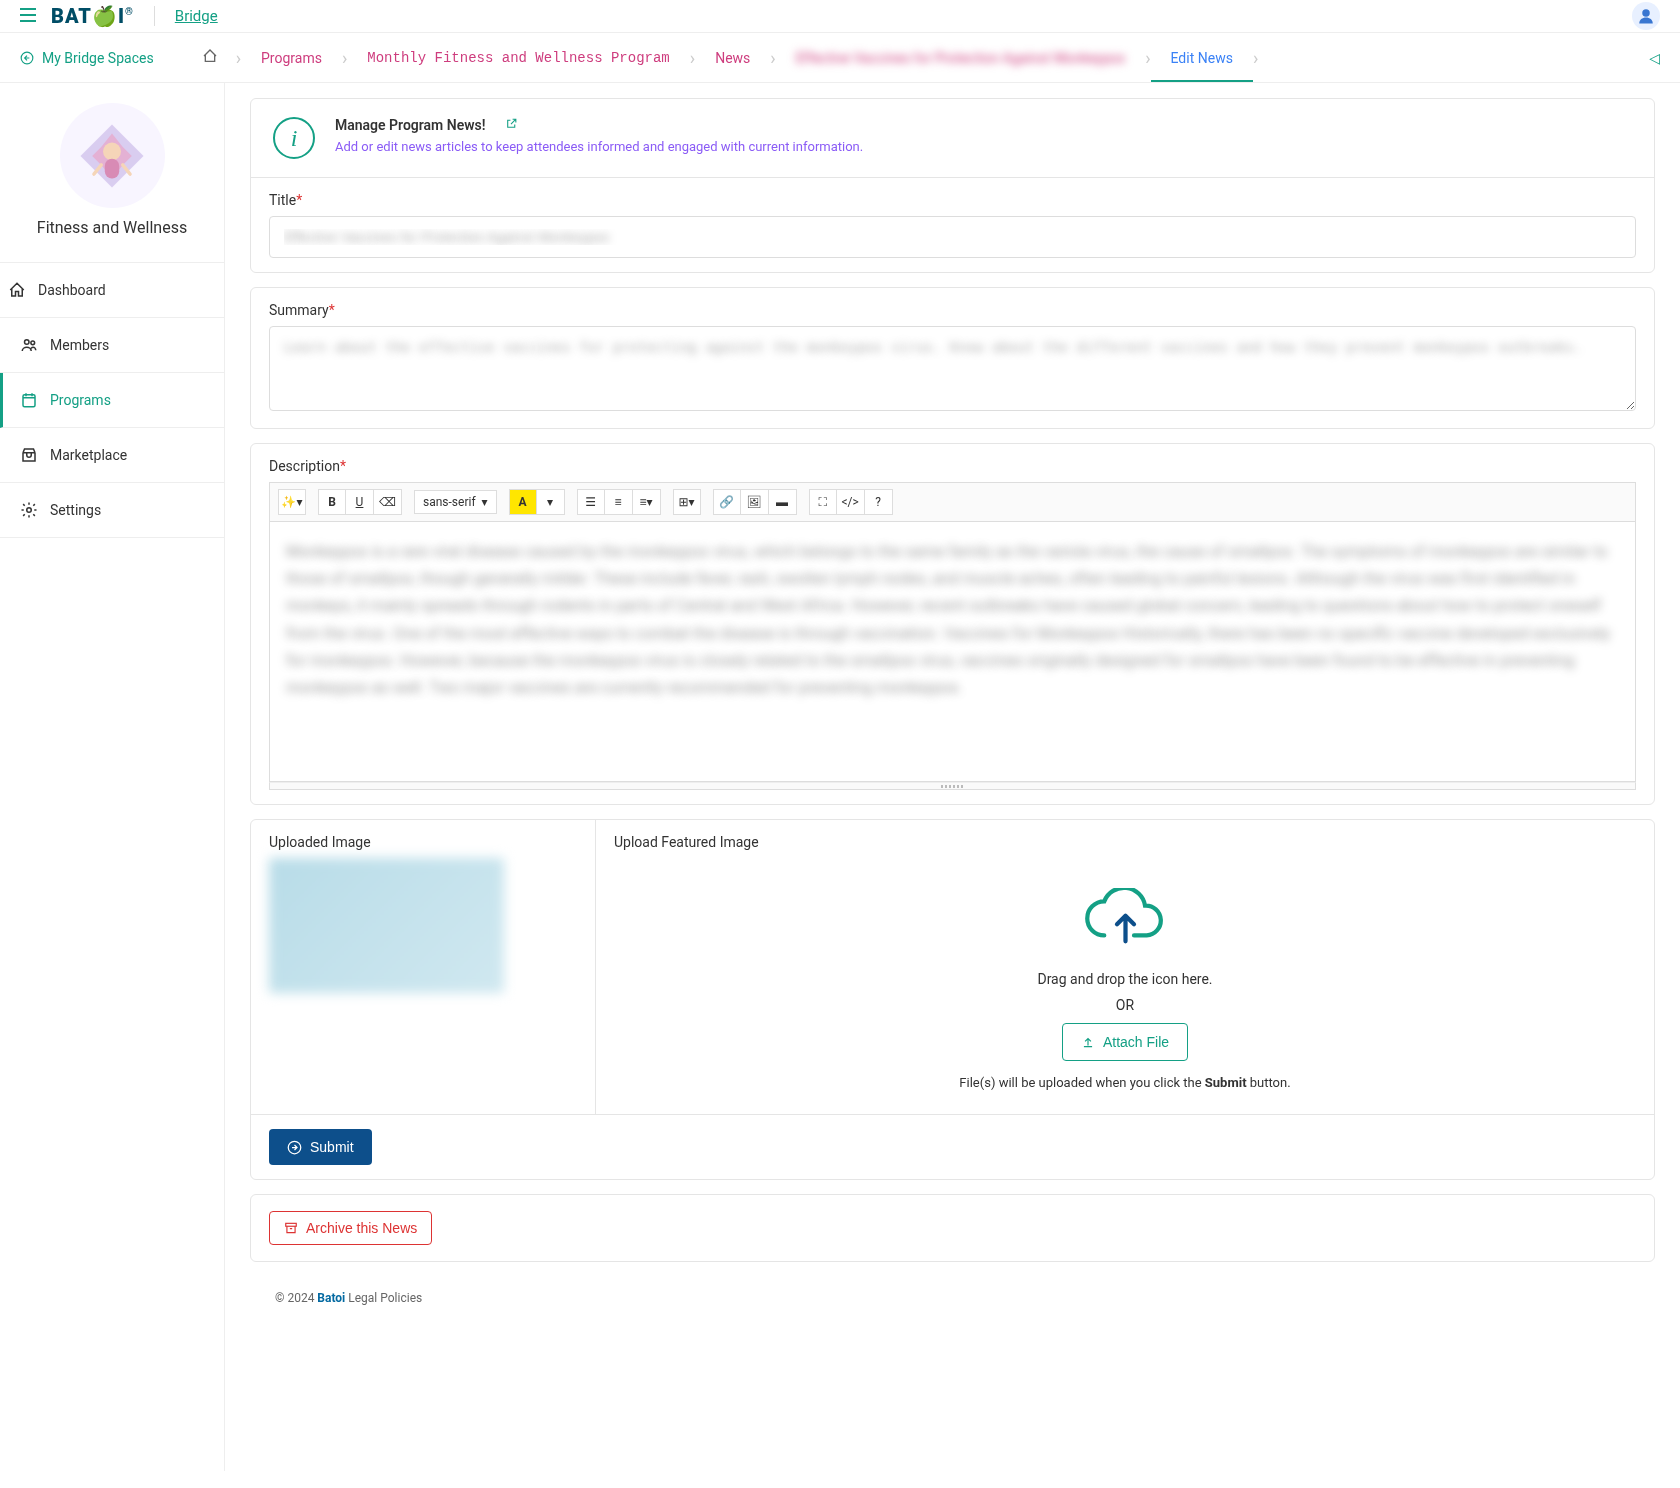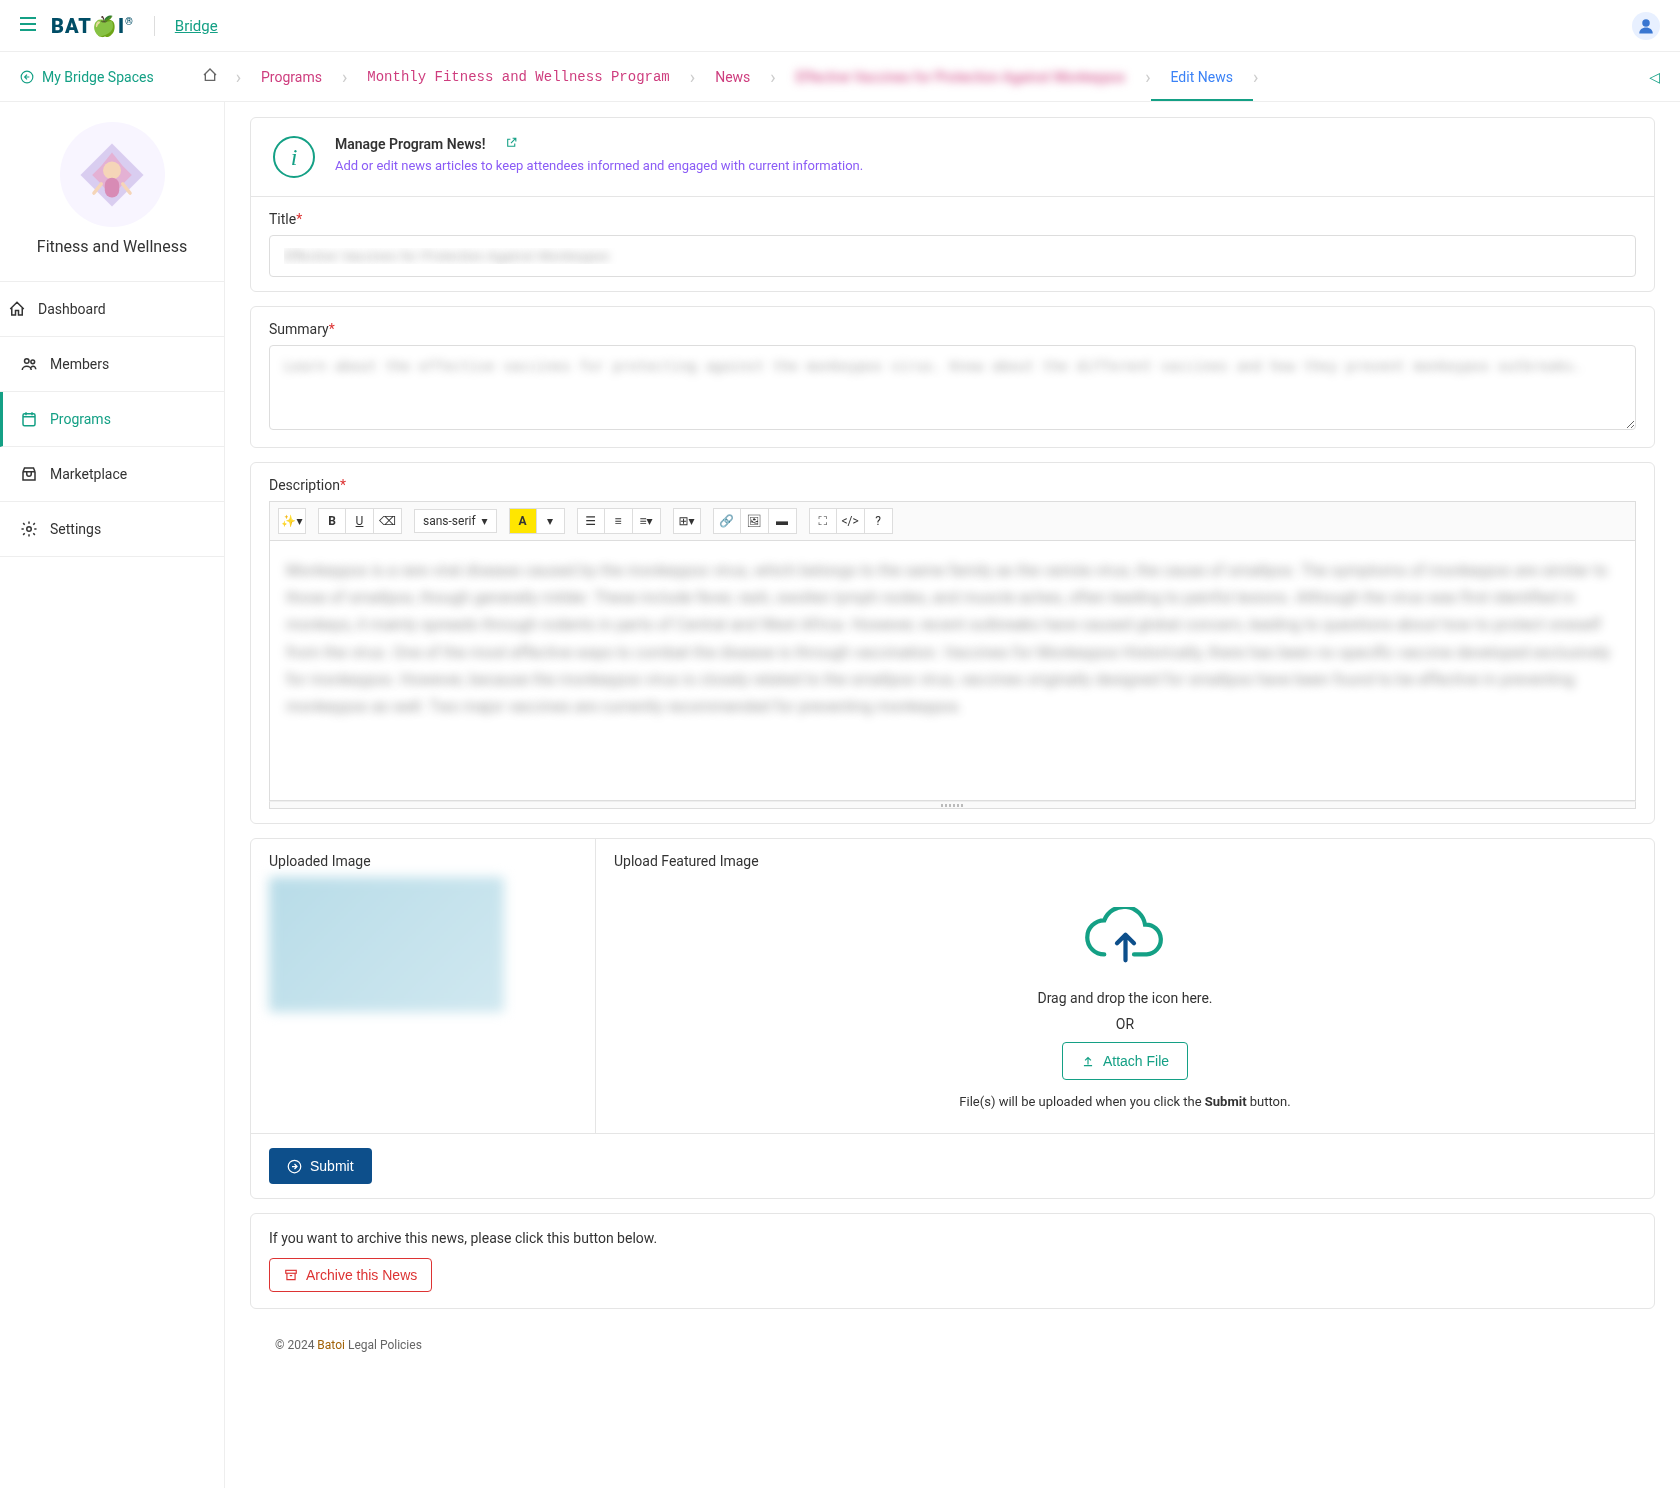--- a/index.html
+++ b/index.html
@@ -1,18 +1,18 @@
 <!DOCTYPE html>
 <html><head>
 <meta charset="utf-8">
 <style>
 * { box-sizing: border-box; margin: 0; padding: 0; }
 body { font-family: -apple-system, BlinkMacSystemFont, "Segoe UI", Roboto, Arial, sans-serif; font-size: 14px; color: #333; background: #fff; }
 
-.topbar { height: 52px; display: flex; align-items: center; padding: 0 20px; border-bottom: 1px solid #eee; }
+.topbar { height: 33px; display: flex; align-items: center; padding: 0 20px; border-bottom: 1px solid #eee; }
 .menu-icon { color: #14a085; margin-right: 15px; cursor: pointer; }
 .logo { font-weight: 900; font-size: 20px; color: #004d66; letter-spacing: 1px; }
 .logo-o { color: #14a085; display: inline-block; position: relative; }
 .divider-v { width: 1px; height: 20px; background: #ddd; margin: 0 20px; }
 .bridge { color: #14a085; font-size: 15px; text-decoration: underline; }
 .user-icon { margin-left: auto; width: 28px; height: 28px; border-radius: 50%; background: #e8f0ff; display: flex; align-items: center; justify-content: center; }
 
 .breadcrumb-bar { height: 50px; display: flex; align-items: center; border-bottom: 1px solid #eee; padding-left: 20px; }
 .bc-home { color: #14a085; display: flex; align-items: center; gap: 8px; }
 .bc-home svg { width: 14px; height: 14px; }
@@ -72,21 +72,21 @@
 .upload-note { font-size: 13px; margin-top: 14px; }
 
 .submit-row { padding: 14px 18px; border-top: 1px solid #e5e5e5; }
 .submit-btn { background: #0d4f8b; color: #fff; border: none; padding: 10px 18px; border-radius: 4px; display: inline-flex; align-items: center; gap: 8px; cursor: pointer; font-size: 14px; }
 
 .archive-panel { padding: 16px 18px; }
 .archive-text { font-size: 14px; margin-bottom: 12px; }
 .archive-btn { border: 1px solid #d33; color: #d33; background: #fff; padding: 8px 14px; border-radius: 4px; display: inline-flex; align-items: center; gap: 8px; cursor: pointer; font-size: 14px; }
 
 .footer { padding: 15px 25px; font-size: 12px; color: #666; }
-.footer a { color: #a16207; text-decoration: none; }
+.footer a { color: #0369a1; text-decoration: none; font-weight: bold; }
 </style>
 </head>
 <body>
 
 <div class="topbar">
   <span class="menu-icon">
     <svg width="16" height="14" viewBox="0 0 16 14">
         <path d="M0 1h16M0 7h16M0 13h16" stroke="currentColor" stroke-width="2"></path>
       </svg>
   </span>
@@ -302,21 +302,20 @@
           <svg width="15" height="15" viewBox="0 0 24 24" fill="none" stroke="currentColor" stroke-width="2">
               <circle cx="12" cy="12" r="10"></circle>
               <path d="M12 8l4 4-4 4M8 12h8"></path>
             </svg>
           <span>Submit</span>
         </button>
       </div>
     </div>
 
     <div class="panel archive-panel">
-      <div class="archive-text">If you want to archive this news, please click this button below.</div>
       <button class="archive-btn">
         <svg width="14" height="14" viewBox="0 0 24 24" fill="none" stroke="currentColor" stroke-width="2">
             <rect x="3" y="4" width="18" height="5"></rect>
             <path d="M5 9v11h14V9M10 13h4"></path>
           </svg>
         <span>Archive this News</span>
       </button>
     </div>
 
     <div class="footer">

